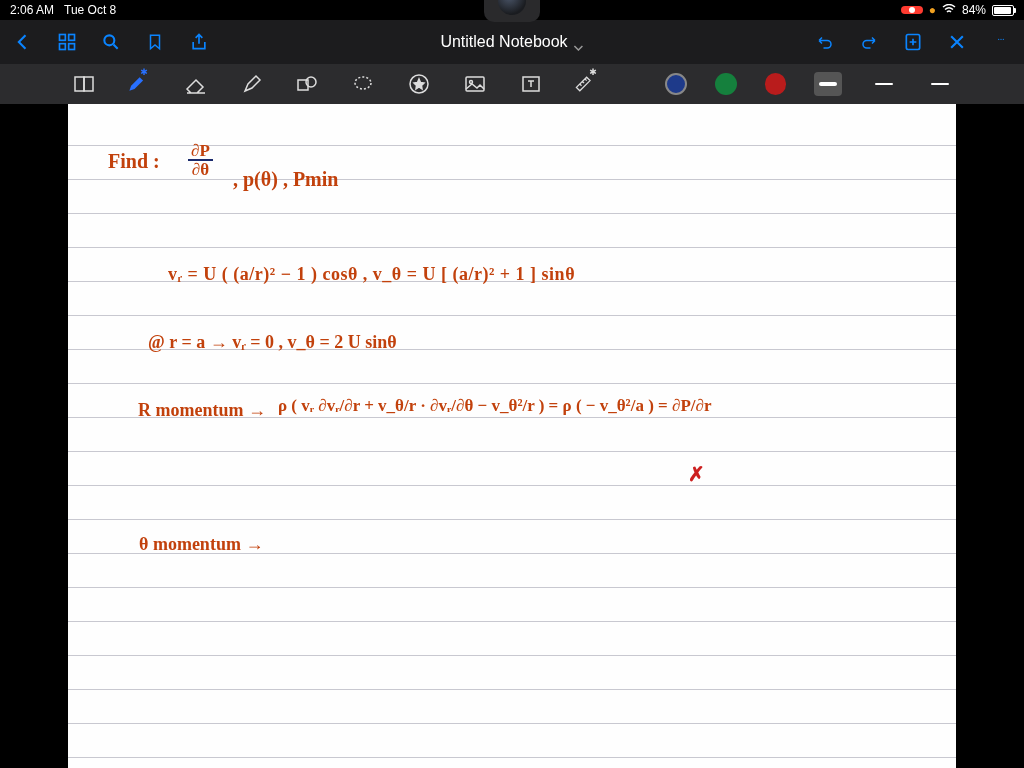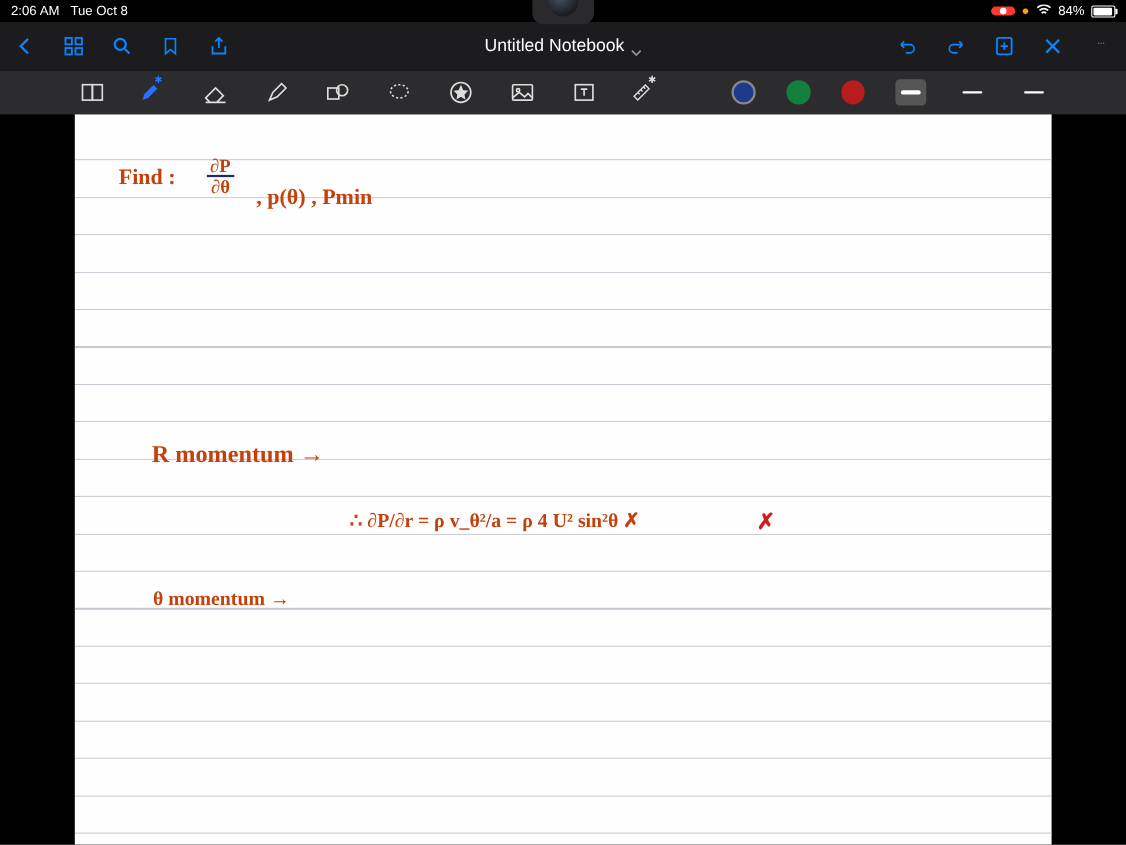--- a/index.html
+++ b/index.html
@@ -336,23 +336,23 @@
 
   <div class="handwriting" style="left:40px; top:46px; font-size:20px;">Find :</div>
   <div class="handwriting" style="left:120px; top:38px; font-size:20px;">
     <span class="frac">
         <span class="num">∂P</span>
         <span class="den">∂θ</span>
       </span>
   </div>
   <div class="handwriting" style="left:165px; top:64px; font-size:20px;">,   p(θ) ,   Pmin</div>
 
-
-
-  <div class="handwriting" style="left:70px; top:296px; font-size:22px;">R momentum →</div>
-
-  <div class="handwriting" style="left:250px; top:358px; font-size:18px;">
-    <span>∴   ∂P/∂r  =  ρ v_θ²/a  =  ρ 4 U² sin²θ   ✗</span>
-  </div>
+  <div class="handwriting" style="left:100px; top:160px; font-size:18px; letter-spacing:0.5px;">vᵣ = U ( (a/r)² − 1 ) cosθ   ,   v_θ = U [ (a/r)² + 1 ] sinθ</div>
+
+  <div class="handwriting" style="left:80px; top:228px; font-size:18px;">@ r = a  →   vᵣ = 0   ,   v_θ = 2 U sinθ</div>
+
+  <div class="handwriting" style="left:70px; top:296px; font-size:18px;">R momentum →</div>
+  <div class="handwriting" style="left:210px; top:292px; font-size:17px;">ρ ( vᵣ ∂vᵣ/∂r  +  v_θ/r · ∂vᵣ/∂θ  −  v_θ²/r )  =  ρ ( − v_θ²/a )  =  ∂P/∂r</div>
+
   <div class="handwriting red-mark" style="left:620px; top:358px; font-size:20px;">✗</div>
 
   <div class="handwriting" style="left:71px; top:430px; font-size:18px;">θ momentum →</div>
 </div>
 
 </body></html>

